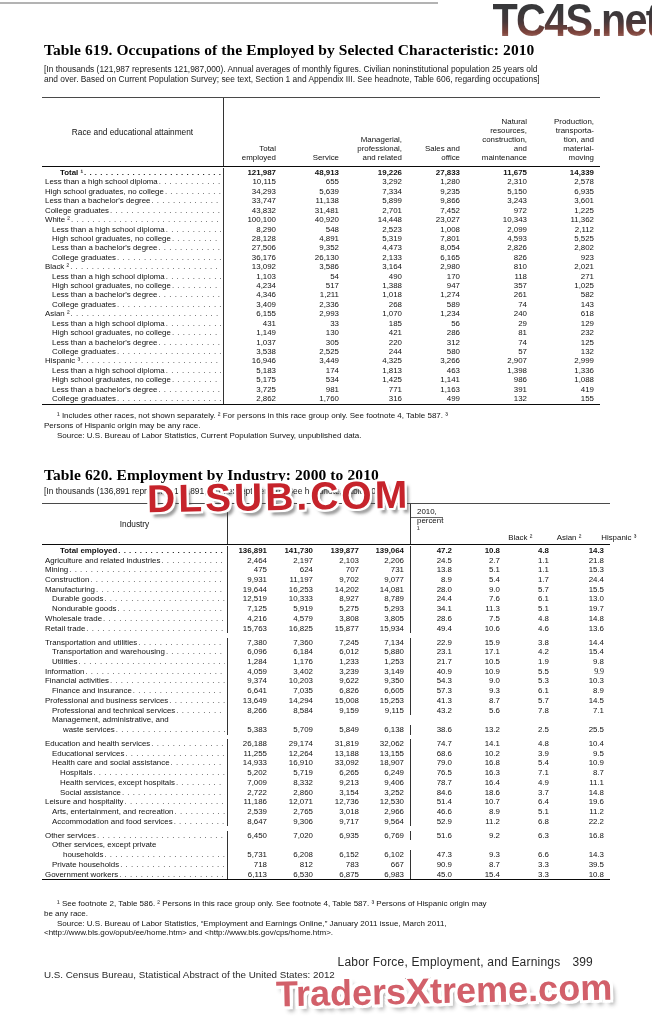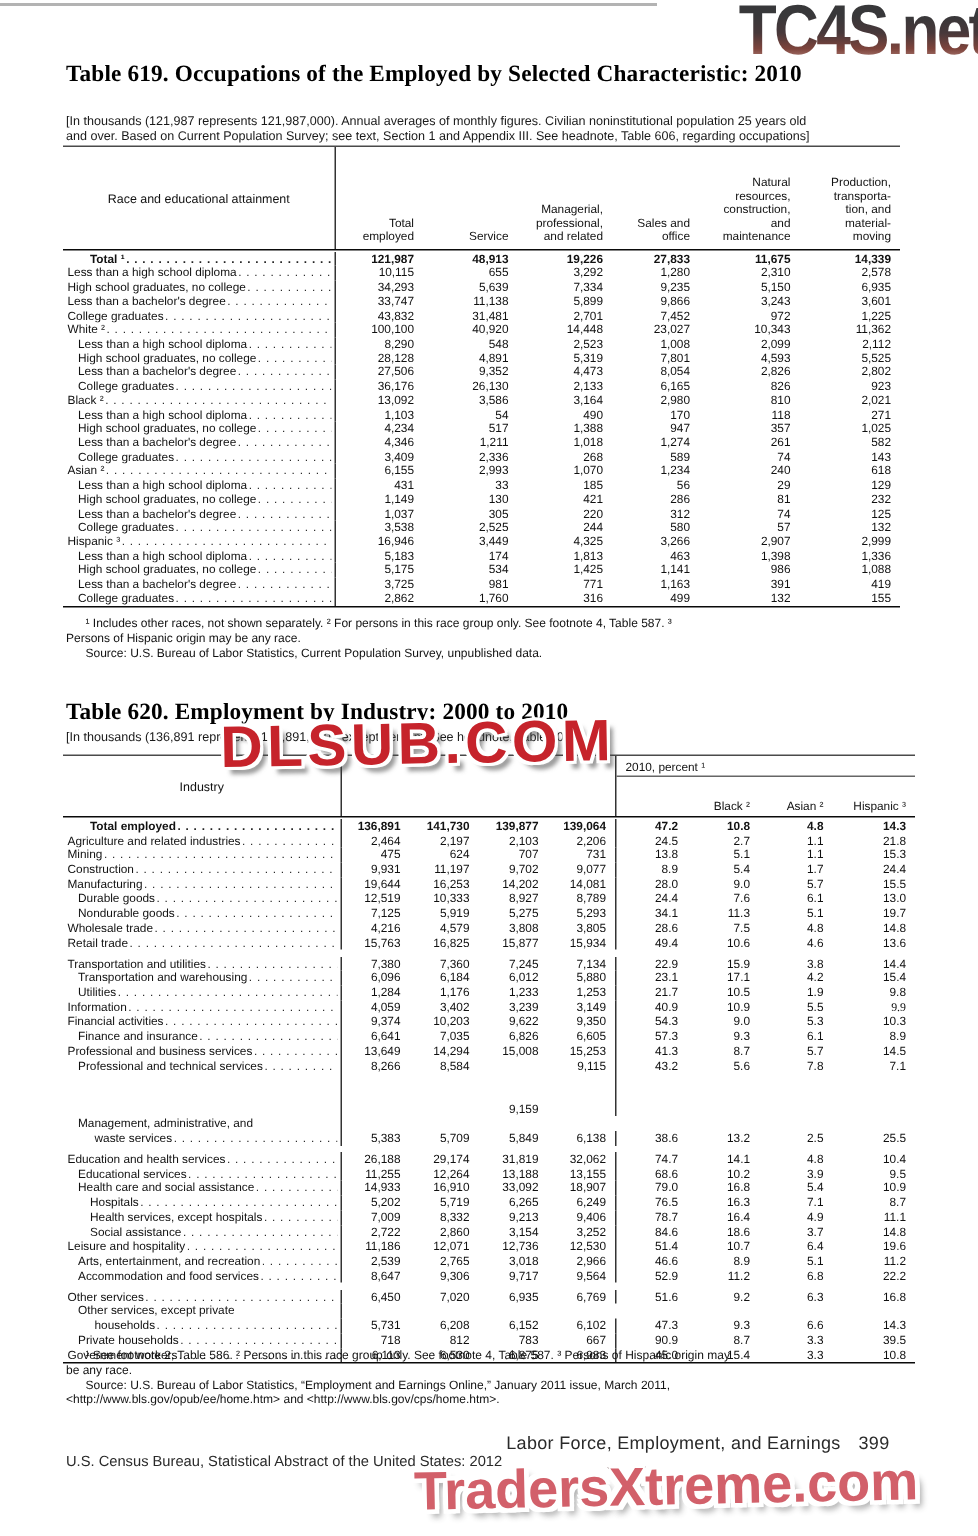--- a/index.html
+++ b/index.html
@@ -42,21 +42,21 @@
       4px 5px 4px rgba(40,40,40,.45);
   }
 
   
   .tbl-title{
     font-family:"Liberation Serif","DejaVu Serif",serif;
     font-weight:bold;font-size:15.5px;letter-spacing:.1px;color:#000;
   }
   .tbl-note{font-size:8.4px;line-height:10.2px;color:#1a1a1a;}
   #title619{left:44px;top:41px;width:570px;}
-  #note619{left:44px;top:75px;width:500px;}
+  #note619{left:44px;top:64px;width:500px;}
   #title620{left:44px;top:466px;width:570px;}
   #note620{left:44px;top:486px;width:520px;}
 
   
   .row{display:flex;font-size:7.9px;color:#111;}
   .row.b{font-weight:bold;}
   .row.gap{margin-top:4.5px;}
   .lbl{display:flex;box-sizing:border-box;border-right:1px solid #333;overflow:hidden;min-width:0;}
   .txt{white-space:nowrap;}
   .ind0{padding-left:3px;}
@@ -77,21 +77,21 @@
         font-size:7.9px;line-height:8.9px;padding:0 6px 3px 0;box-sizing:border-box;white-space:pre-line;color:#111;}
   #t619 .body{border-bottom:1.5px solid #0a0a0a;padding-top:1px;}
   #t619 .row{line-height:9.42px;}
   #t619 .lbl{width:182px;}
 
   
   #t620{left:42px;top:503px;width:568px;}
   #t620 .hdr{display:flex;height:42px;border-top:1px solid #4a4a4a;border-bottom:1.5px solid #0a0a0a;box-sizing:border-box;}
   #t620 .stub{width:186px;}
   .years{width:183px;border-right:1px solid #333;box-sizing:border-box;}
-  .pctblk{width:199px;display:flex;flex-direction:column;box-sizing:border-box;}
+  .pctblk{width:199px;display:flex;flex-direction:row;box-sizing:border-box;}
   .pcthdr{height:14px;border-bottom:1px solid #666;font-size:7.9px;padding:3px 0 0 6px;box-sizing:border-box;color:#111;}
   .pctsub{flex:1;display:flex;align-items:flex-end;font-size:7.9px;padding-bottom:2px;color:#111;}
   .pctsub span{text-align:right;padding-right:6px;box-sizing:border-box;}
   #t620 .body{border-bottom:1.5px solid #0a0a0a;padding-top:1px;}
   #t620 .row{line-height:9.68px;}
   #t620 .lbl{width:186px;}
 
   
   .fnote{font-size:8px;line-height:9.8px;color:#111;}
   .fnote p{margin:0;text-indent:13px;}
@@ -684,21 +684,21 @@
         <span class="cell" style="width: 49px;">5.7</span>
         <span class="cell" style="width: 55px;">14.5</span>
       </div>
       <div class="row">
         <div class="lbl">
           <span class="txt ind1">Professional and technical services</span>
           <span class="dots"></span>
         </div>
         <span class="cell" style="width: 45px;">8,266</span>
         <span class="cell" style="width: 46px;">8,584</span>
-        <span class="cell" style="width: 46px; margin-top: 29px;">9,159</span>
+        <span class="cell" style="width: 46px;">9,159</span>
         <span class="cell vr" style="width: 46px;">9,115</span>
         <span class="cell" style="width: 47px;">43.2</span>
         <span class="cell" style="width: 48px;">5.6</span>
         <span class="cell" style="width: 49px;">7.8</span>
         <span class="cell" style="width: 55px;">7.1</span>
       </div>
       <div class="row">
         <div class="lbl">
           <span class="txt ind1">Management, administrative, and</span>
         </div>

